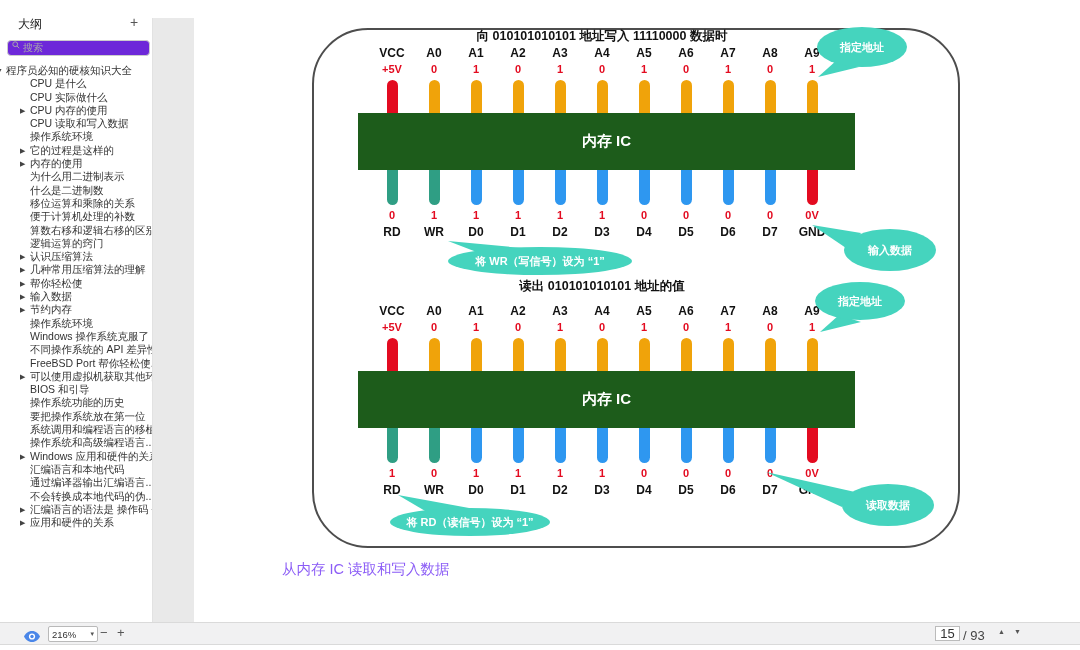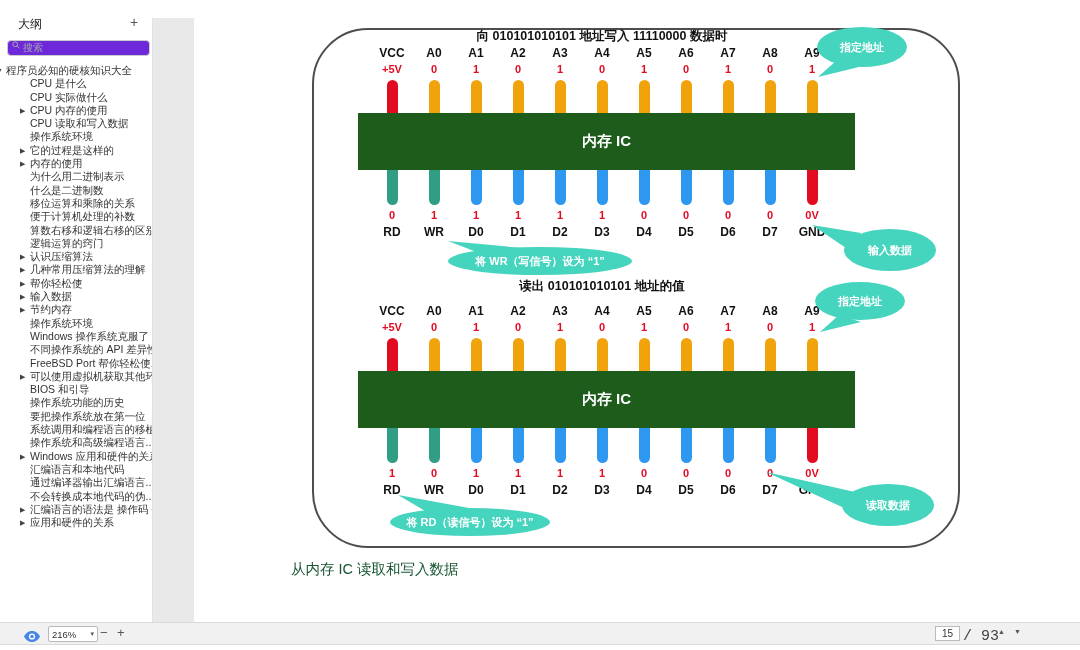--- a/index.html
+++ b/index.html
@@ -35,37 +35,37 @@
              color:#111;z-index:1;}
   .pin-value{position:absolute;width:42px;text-align:center;font-size:11px;font-weight:bold;z-index:1;}
   .pin-bar{position:absolute;width:11px;z-index:1;}
   .ic-box{position:absolute;left:358px;width:497px;height:57px;display:flex;align-items:center;
           justify-content:center;color:#fff;font-size:15px;font-weight:bold;z-index:2;}
   #callouts{position:absolute;left:0;top:0;width:1080px;height:650px;pointer-events:none;z-index:3;}
   #callouts text{font-family:"Liberation Sans","DejaVu Sans",sans-serif;font-size:11px;
                  font-weight:bold;fill:#fff;text-anchor:middle;}
 
   
-  .art-heading{position:absolute;left:291px;top:560px;font-size:14.5px;color:#14532d;}
+  .art-heading{position:absolute;left:282px;top:560px;font-size:14.5px;color:#8b5cf6;}
   .art-para{position:absolute;left:278px;top:600px;font-size:14.5px;color:#2b2b2b;white-space:nowrap;}
 
   
   #toolbar{position:absolute;left:0;top:622px;width:1080px;height:21px;background:#f1f1f2;
            border-top:1px solid #dadada;border-bottom:1px solid #dadada;}
   .tb-eye{position:absolute;left:24px;top:5px;}
   .tb-zoom{position:absolute;left:48px;top:3px;width:42px;height:14px;border:1px solid #b9b9b9;
            border-radius:2px;background:#fff;display:flex;align-items:center;
            justify-content:space-between;padding:0 3px;cursor:pointer;}
   .tb-zoom .zl{font-size:9.5px;color:#333;}
   .tb-zoom .zc{font-size:7px;color:#555;}
   .tb-minus{position:absolute;left:100px;top:2px;font-size:13px;color:#555;cursor:pointer;}
   .tb-plus{position:absolute;left:117px;top:2px;font-size:13px;color:#555;cursor:pointer;}
   .tb-pagebox{position:absolute;left:935px;top:3px;width:23px;height:13px;border:1px solid #bbb;
-              background:#fff;font-size:10px;color:#333;text-align:center;line-height:13px;}
-  .tb-total{position:absolute;left:963px;top:5px;font-size:15px;color:#444;font-family:Liberation Mono, monospace;}
+              background:#fff;font-size:13px;color:#333;text-align:center;line-height:13px;}
+  .tb-total{position:absolute;left:963px;top:5px;font-size:13px;color:#444;}
   .tb-up{position:absolute;left:998px;top:5px;font-size:7px;color:#555;cursor:pointer;}
   .tb-down{position:absolute;left:1014px;top:5px;font-size:7px;color:#555;cursor:pointer;}
 </style>
 </head>
 <body>
 
 <div id="app">
 
   <aside id="sidebar">
     <span class="sb-title">大纲</span>

